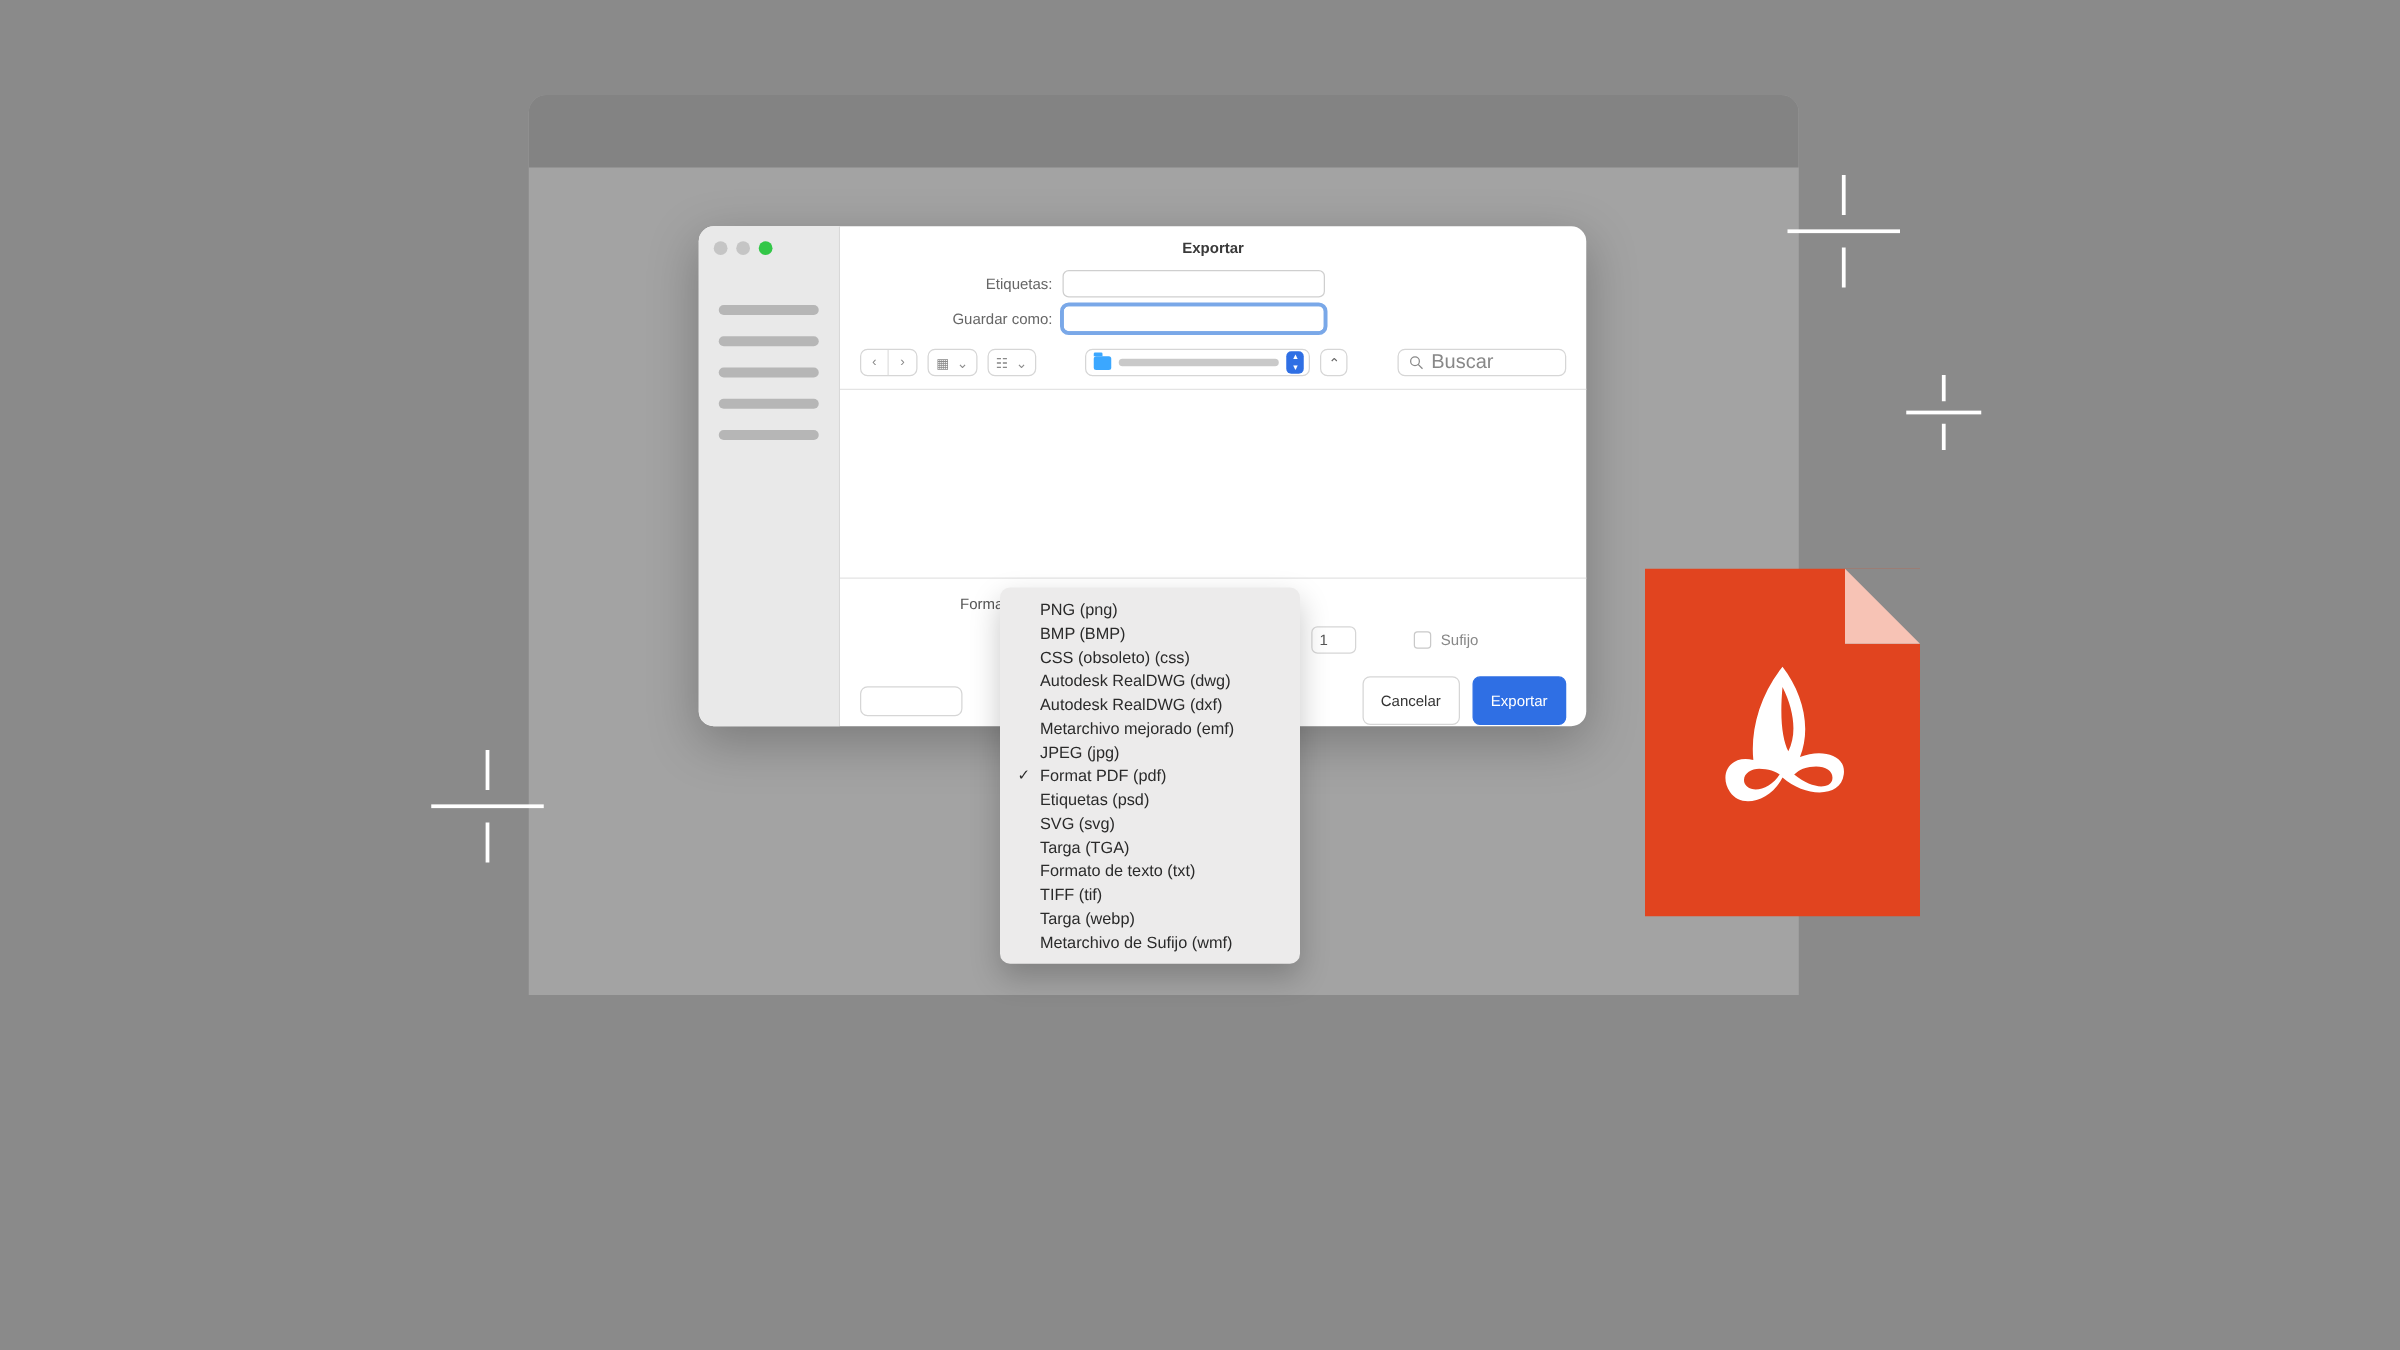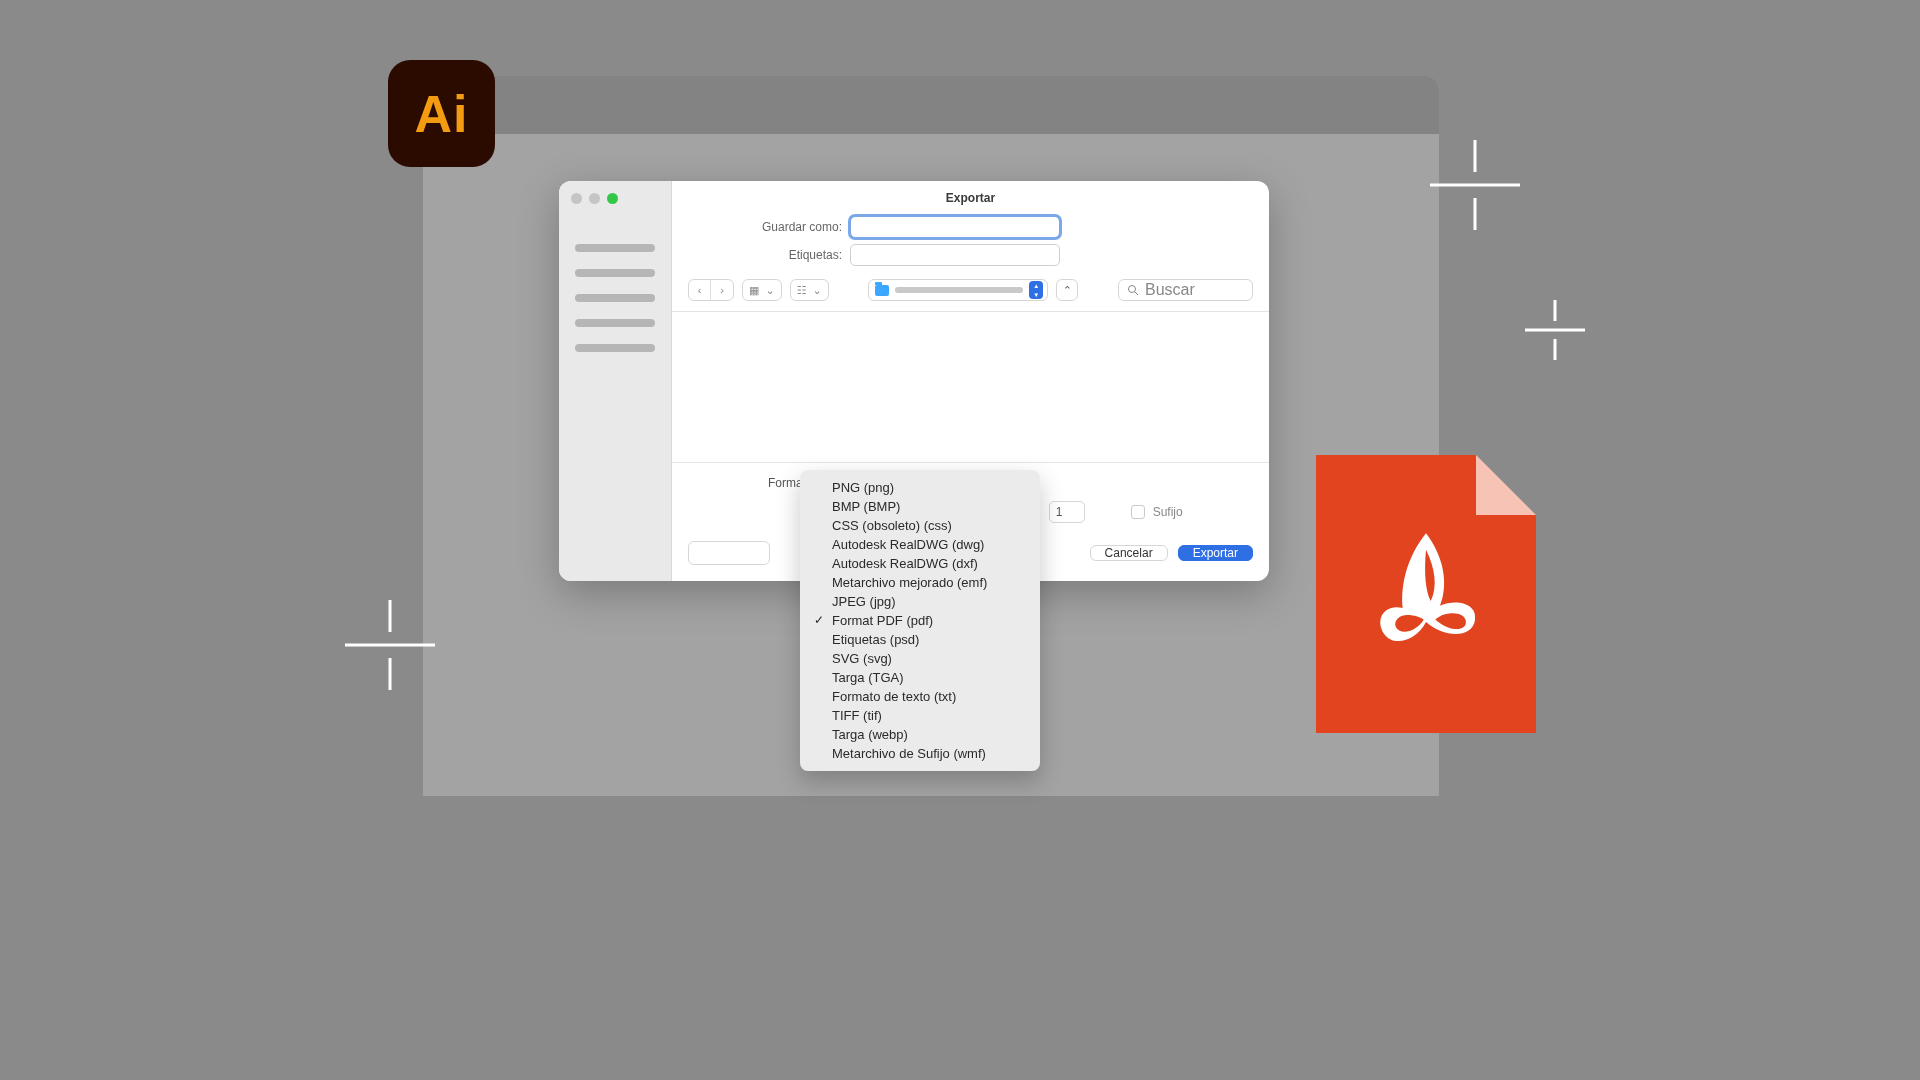--- a/index.html
+++ b/index.html
@@ -135,21 +135,21 @@
   .suffix-row .sep{width:328px;}
   .rango-lbl{font-size:12px;color:#888;}
   .rango-in{width:36px;height:22px;border:1px solid #d6d6d6;border-radius:5px;padding:0 6px;font-size:12px;color:#555;}
   .chk{width:14px;height:14px;border:1px solid #c9c9c9;border-radius:3px;background:#fff;}
   .suf-lbl{font-size:12px;color:#888;}
   .dialog-buttons{
     display:flex; justify-content:space-between; align-items:center; margin-top:18px;
   }
   .smallbox{width:82px;height:24px;border:1px solid #d6d6d6;border-radius:6px;background:#fff;}
   .btns{display:flex;gap:10px;}
-  .btn{height:16px;padding:0 14px;border-radius:6px;font-size:12px;display:flex;align-items:center;justify-content:center;cursor:pointer;}
+  .btn{height:39px;padding:0 14px;border-radius:6px;font-size:12px;display:flex;align-items:center;justify-content:center;cursor:pointer;}
   .btn-secondary{background:#fff;border:1px solid #d6d6d6;color:#333;}
   .btn-primary{background:#2f6fe4;color:#fff;border:1px solid #2f6fe4;}
 
   
   .popover{
     position:absolute; left:560px; top:470px;
     width:240px; background:#ecebeb; border-radius:8px;
     box-shadow:0 10px 24px rgba(0,0,0,0.22);
     padding:8px 0;
   }
@@ -164,23 +164,20 @@
 </style>
 </head>
 <body>
 
 <div class="stage">
 
   <div class="bg-window">
     <div class="bg-titlebar"></div>
   </div>
 
-  <div class="ai-badge">
-    <span class="ai-text">Ai</span>
-  </div>
 
   <div class="cross cross1">
       <div class="mask"></div>
     </div>
   <div class="cross cross2">
       <div class="mask"></div>
     </div>
   <div class="cross cross3">
       <div class="mask"></div>
     </div>
@@ -205,27 +202,27 @@
       <div class="side-line"></div>
       <div class="side-line"></div>
       <div class="side-line"></div>
       <div class="side-line"></div>
       <div class="side-line"></div>
     </div>
 
     <div class="main">
       <div class="title">Exportar</div>
 
+      <div class="form-row row-tags">
+        <span class="lbl">Etiquetas:</span>
+        <input class="txt" value="" style="">
+      </div>
       <div class="form-row">
         <span class="lbl">Guardar como:</span>
         <input class="txt focus" value="" style="">
-      </div>
-      <div class="form-row row-tags">
-        <span class="lbl">Etiquetas:</span>
-        <input class="txt" value="" style="">
       </div>
 
       <div class="toolbar">
         <div class="seg">
           <span class="segbtn">‹</span>
           <span class="segbtn">›</span>
         </div>
         <div class="pill">
           <span>▦</span>
           <span>⌄</span>

